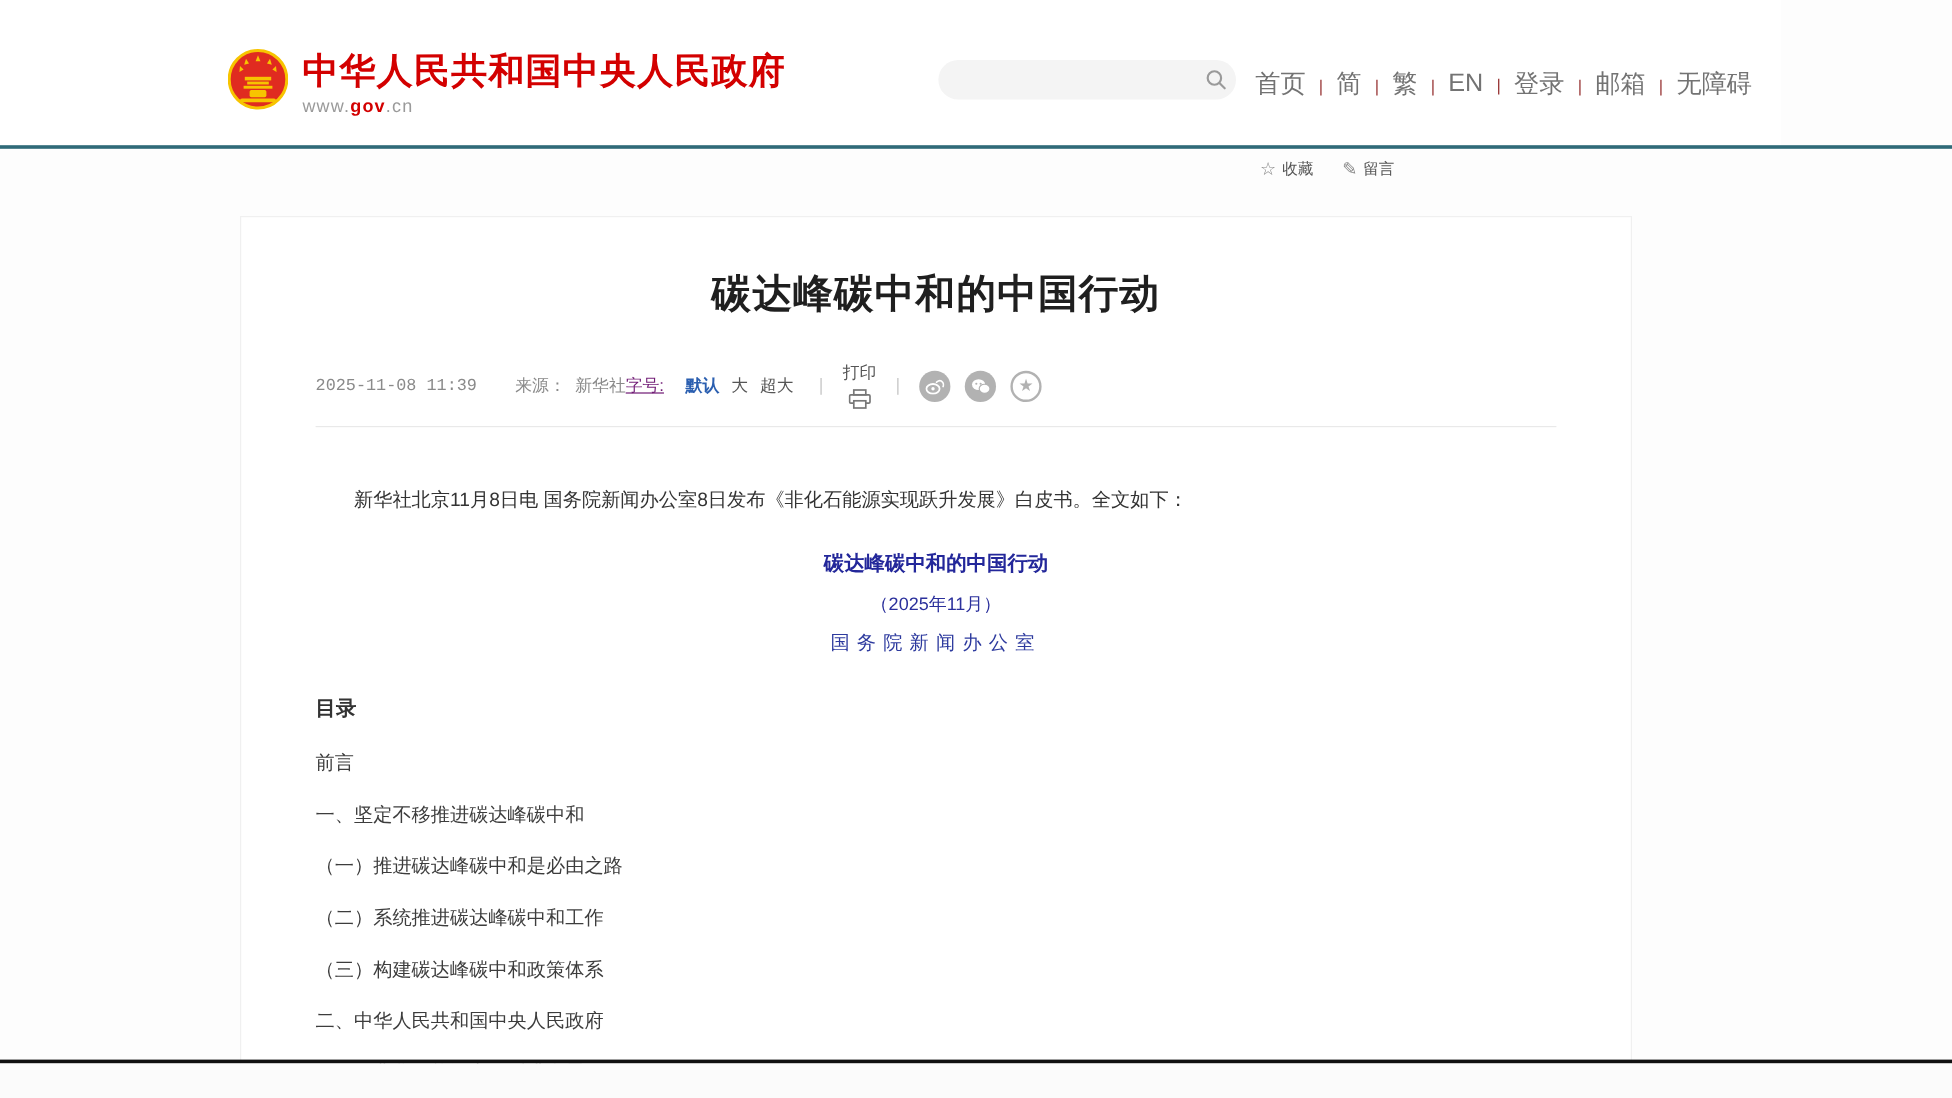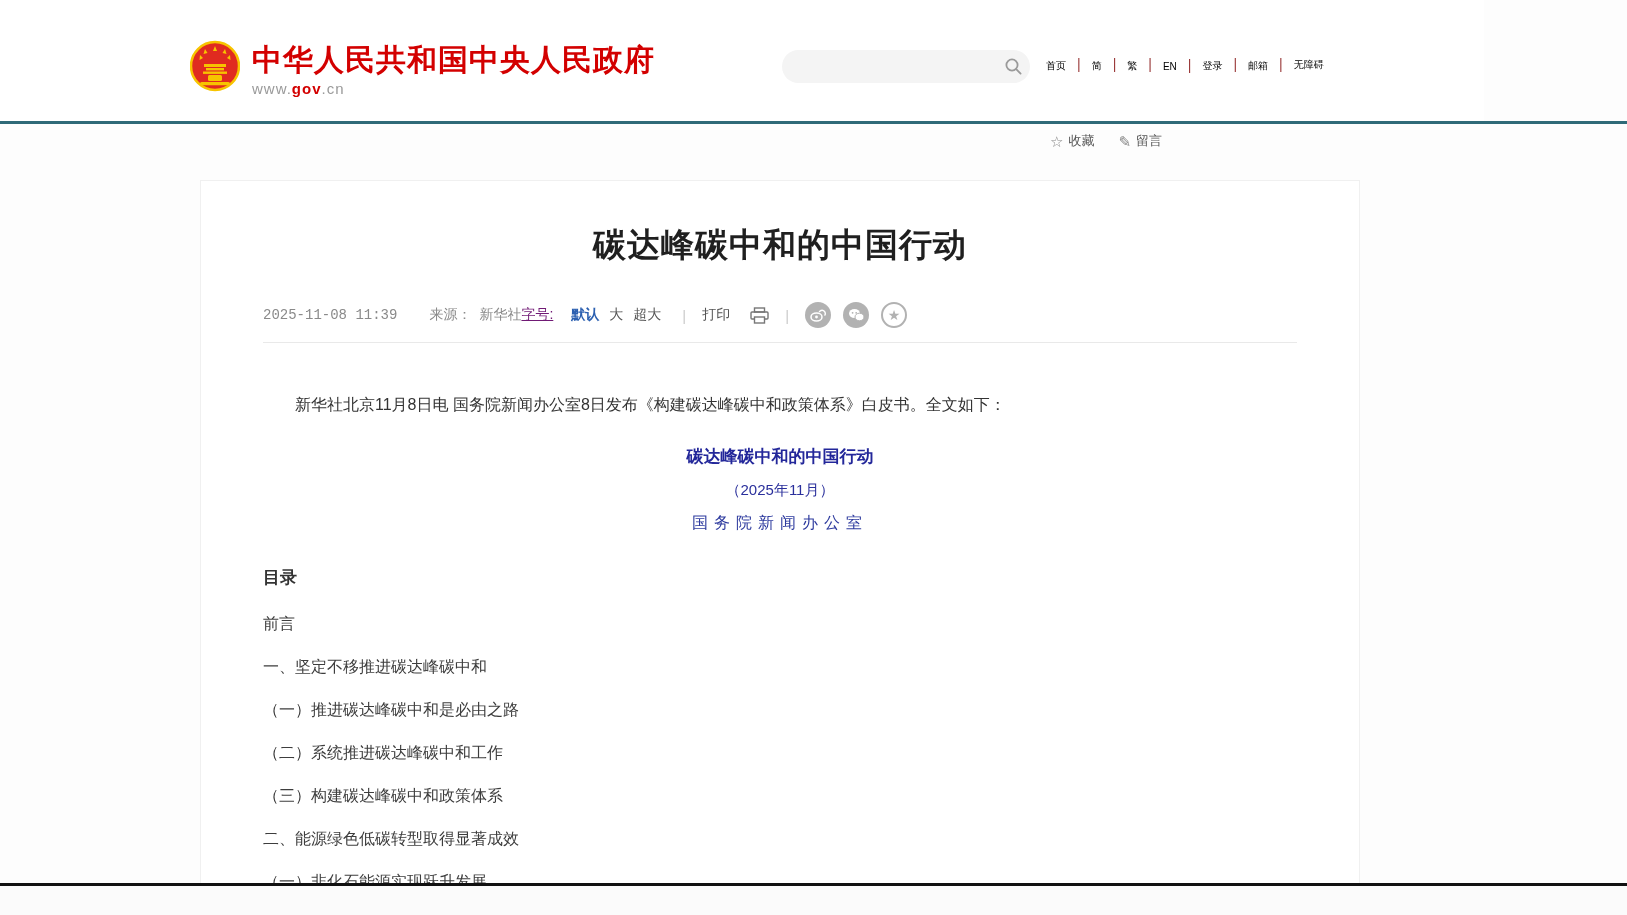--- a/index.html
+++ b/index.html
@@ -16,21 +16,21 @@
   .site-url { margin-top:4px; font-size:15px; color:#9a9a9a; letter-spacing:1px; }
   .site-url b { color:#d30000; font-weight:bold; }
 
   .search-wrap { position:absolute; left:782px; top:50px; width:248px; height:33px;
     background:#f4f4f4; border-radius:17px; display:flex; align-items:center; }
   .search-input { flex:1; height:100%; border:none; outline:none; background:transparent;
     padding:0 8px 0 18px; font-size:14px; color:#333; }
   .search-icon { width:34px; height:33px; display:flex; align-items:center; justify-content:center; cursor:pointer; }
 
   .top-nav { position:absolute; left:1046px; top:56px; display:flex; align-items:center; }
-  .top-nav .nav-item { font-size:10px; color:#000000; cursor:pointer; white-space:nowrap; }
+  .top-nav .nav-item { font-size:21px; color:#737373; cursor:pointer; white-space:nowrap; }
   .top-nav .nav-item:not(:last-child)::after { content:"|"; color:#9b3b3b; margin:0 11px; font-size:14px; }
 
   
   .quick-actions { position:absolute; left:1050px; top:132px; display:flex; align-items:center; gap:24px; }
   .qa-item { display:flex; align-items:center; gap:5px; font-size:13px; color:#555; cursor:pointer; }
   .qa-icon { font-size:15px; color:#888; line-height:1; }
 
   
   .card { position:absolute; left:200px; top:180px; width:1160px; height:735px;
     background:#ffffff; border:1px solid #f0f0f0; }
@@ -40,21 +40,21 @@
 
   .meta-row { margin-top:34px; padding:0 62px; display:flex; justify-content:flex-start;
     align-items:center; font-size:14px; color:#8a8a8a; }
   .meta-left { display:flex; align-items:center; gap:8px; font-family:"Liberation Mono","DejaVu Sans Mono",monospace; }
   .meta-left .src { font-family:"Liberation Sans","DejaVu Sans",sans-serif; }
   .meta-right { display:flex; align-items:center; }
   .fs-label { color:#701a75; margin-right:13px;text-decoration:underline; }
   .fs-opt { color:#555; margin:0 5px; cursor:pointer; }
   .fs-opt.active { color:#2b5fb0; font-weight:bold; }
   .meta-sep { color:#cccccc; margin:0 16px; font-size:15px; }
-  .print-btn { display:flex; align-items:center; gap:20px; color:#555; cursor:pointer; }
+  .print-btn { display:flex; align-items:center; gap:4px; color:#555; cursor:pointer;flex-direction:column; }
   .share-icons { display:flex; align-items:center; gap:12px; }
   .circle-ic { width:26px; height:26px; border-radius:50%; background:#b2b2b2; color:#fff;
     display:flex; align-items:center; justify-content:center; cursor:pointer; }
   .circle-ic.outline { background:#fff; border:2px solid #b2b2b2; color:#b2b2b2; }
 
   .meta-divider { margin:14px 62px 0; border-bottom:1px solid #e9e9e9; }
 
   .article-body { padding:0 62px; color:#333; }
   .lead-par { margin-top:50px; font-size:16px; line-height:24px; text-indent:2em; color:#333; }
 
@@ -171,31 +171,31 @@
           </svg>
         </span>
         <span class="circle-ic outline" style="font-size:14px;">★</span>
       </span>
     </div>
   </div>
 
   <div class="meta-divider"></div>
 
   <div class="article-body">
-    <p class="lead-par">新华社北京11月8日电 国务院新闻办公室8日发布《构建碳达峰碳中和政策体系》白皮书。全文如下：</p>
+    <p class="lead-par">新华社北京11月8日电 国务院新闻办公室8日发布《非化石能源实现跃升发展》白皮书。全文如下：</p>
 
     <p class="doc-title">碳达峰碳中和的中国行动</p>
     <p class="doc-date">（2025年11月）</p>
     <p class="doc-org">国务院新闻办公室</p>
 
     <p class="toc-heading">目录</p>
     <p class="toc-item">前言</p>
     <p class="toc-item">一、坚定不移推进碳达峰碳中和</p>
     <p class="toc-item">（一）推进碳达峰碳中和是必由之路</p>
     <p class="toc-item">（二）系统推进碳达峰碳中和工作</p>
     <p class="toc-item">（三）构建碳达峰碳中和政策体系</p>
-    <p class="toc-item">二、能源绿色低碳转型取得显著成效</p>
+    <p class="toc-item">二、中华人民共和国中央人民政府</p>
     <p class="toc-item">（一）非化石能源实现跃升发展</p>
   </div>
 </div>
 
 <div class="bottom-strip"></div>
 <div class="bottom-rule"></div>
 
 </body></html>

